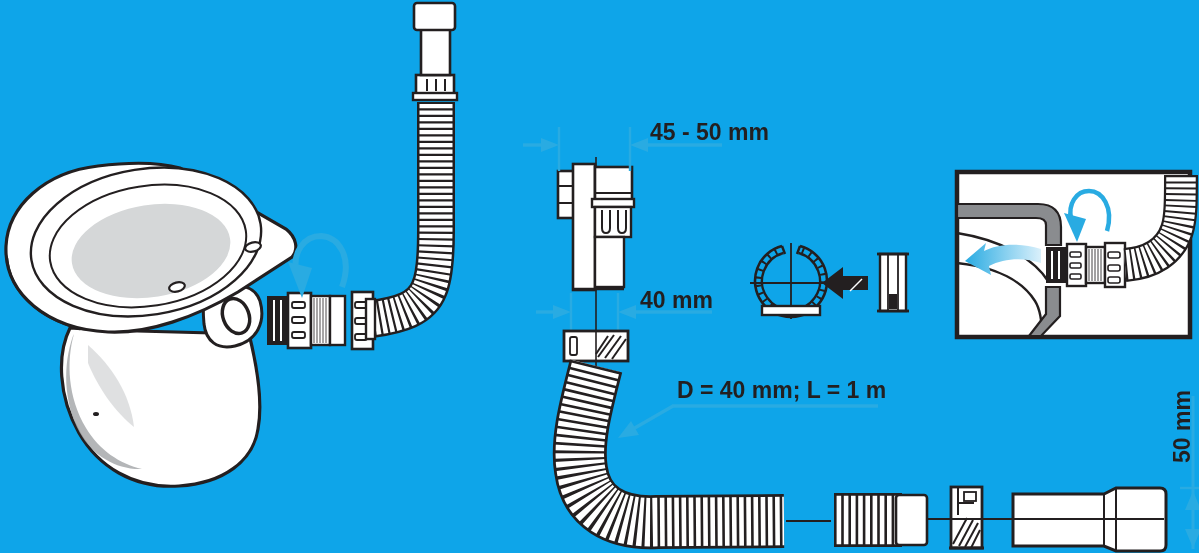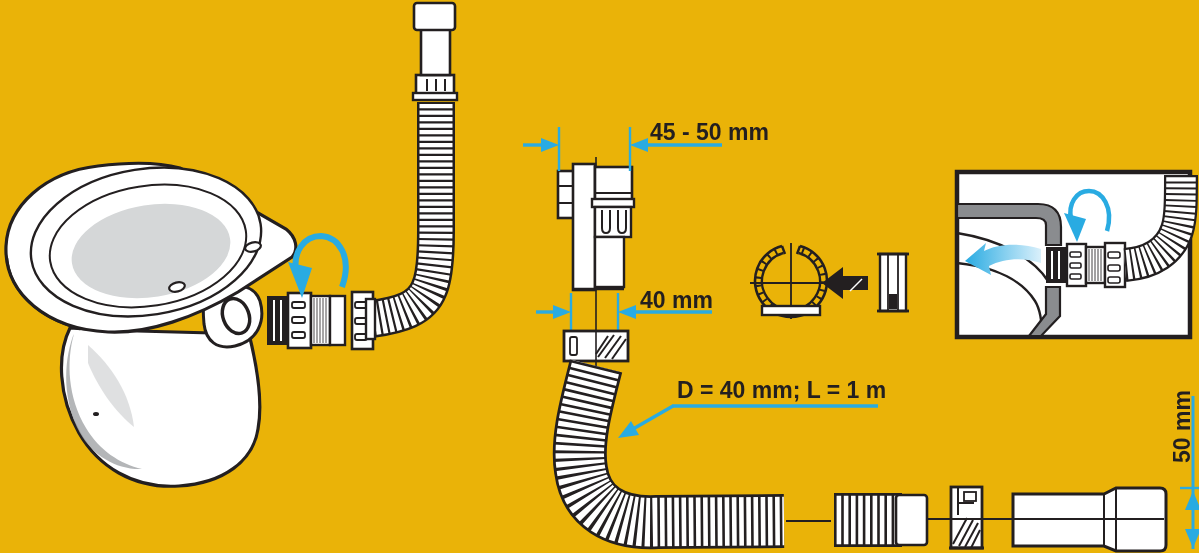--- a/index.html
+++ b/index.html
@@ -1,17 +1,17 @@
 <!DOCTYPE html>
 <html><head>
 <meta charset="utf-8">
 <style>
   :root{ --ink:#231f20; --cyan:#29abe2; --gray:#8a8c8f; }
   html,body{margin:0;padding:0;background:#fff;}
-  .canvas{position:relative;width:1199px;height:553px;background:#eab308;overflow:hidden;}
+  .canvas{position:relative;width:1199px;height:553px;background:#0ea5e9;overflow:hidden;}
   svg{position:absolute;left:0;top:0;}
   .o{fill:none;stroke:var(--ink);}
   .ow{fill:#fff;stroke:var(--ink);}
   .blk{fill:var(--ink);stroke:none;}
   .gry{fill:var(--gray);stroke:var(--ink);}
   .cy{fill:none;stroke:var(--cyan);}
   .cyf{fill:var(--cyan);stroke:none;}
   .lbl{font:700 23px "Liberation Sans","DejaVu Sans",sans-serif;fill:var(--ink);}
 </style>
 </head>

